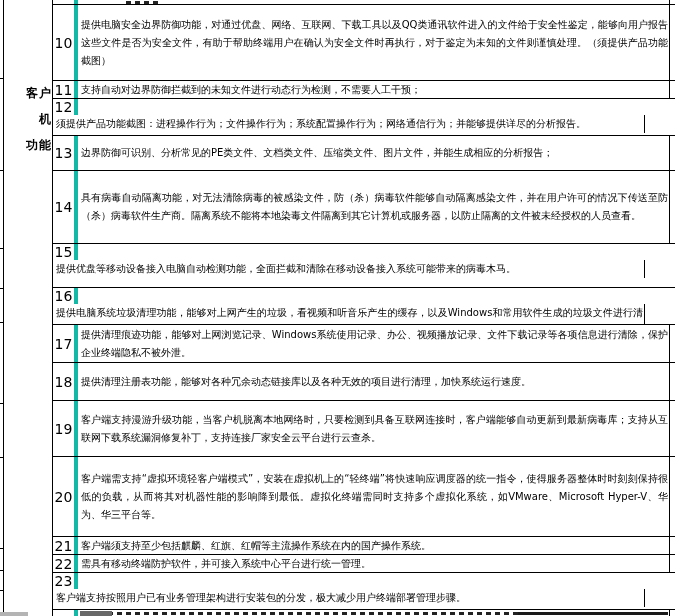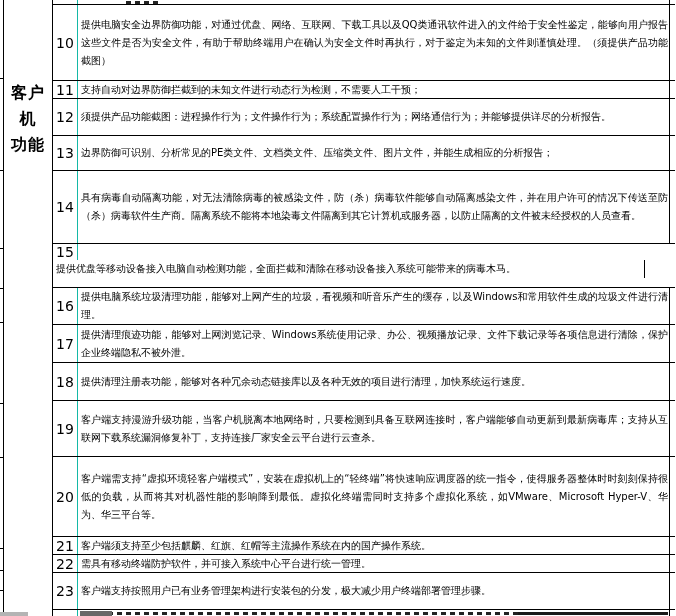--- a/index.html
+++ b/index.html
@@ -26,41 +26,42 @@
   .label-col{
     width:49px;height:616px;
     border-right:1px solid #000;
     flex:0 0 auto;
     box-sizing:border-box;
     padding-top:80px;
     text-align:center;
   }
   .label-col .lbl-line{
     font-weight:bold;
-    font-size:16px;
+    font-size:12px;
     line-height:26px;
     letter-spacing:1px;
+    text-align:right;
   }
   
   .rows-area{
     width:622px;height:616px;
     flex:0 0 auto;
     display:flex;flex-direction:column;
   }
   .t-row{
     display:flex;
     box-sizing:border-box;
     border-bottom:1px solid #000;
     overflow:hidden;
     flex:0 0 auto;
   }
   .t-row:last-child{border-bottom:none;}
   .num-cell{
     width:25px;
-    border-right:1px solid #14b8a6;
+    border-right:4px solid #14b8a6;
     box-sizing:border-box;
     display:flex;align-items:center;justify-content:center;
     font-size:14px;
     flex:0 0 auto;
   }
   .text-cell{
     width:592px;
     border-right:1px solid #000;
     box-sizing:border-box;
     padding:0 1px 0 3px;
@@ -70,21 +71,21 @@
   }
   .text-cell .txt{
     font-size:10px;
     line-height:18px;
     text-align:justify;
     word-break:break-all;
     width:100%;
   }
   
   .h-sliver-top{height:5px;}
-  .h76{height:76px;} .h18{height:18px;} .h37{height:37px;}
+  .h76{height:76px;} .h18{height:18px;} .h37{height:37px;flex-direction:column;}
   .h35{height:35px;} .h73{height:73px;} .h44{height:44px;flex-direction:column;}
   .h38{height:38px;} .h56{height:56px;} .h80{height:80px;}
   .h-sliver-bot{height:6px;border-bottom:none;}
   
   .frag-dashes{
     position:absolute;
     height:3px;
     background:repeating-linear-gradient(90deg,#222 0 5px,transparent 5px 9px);
   }
   .frag-solid{position:absolute;background:#1a1a1a;}

